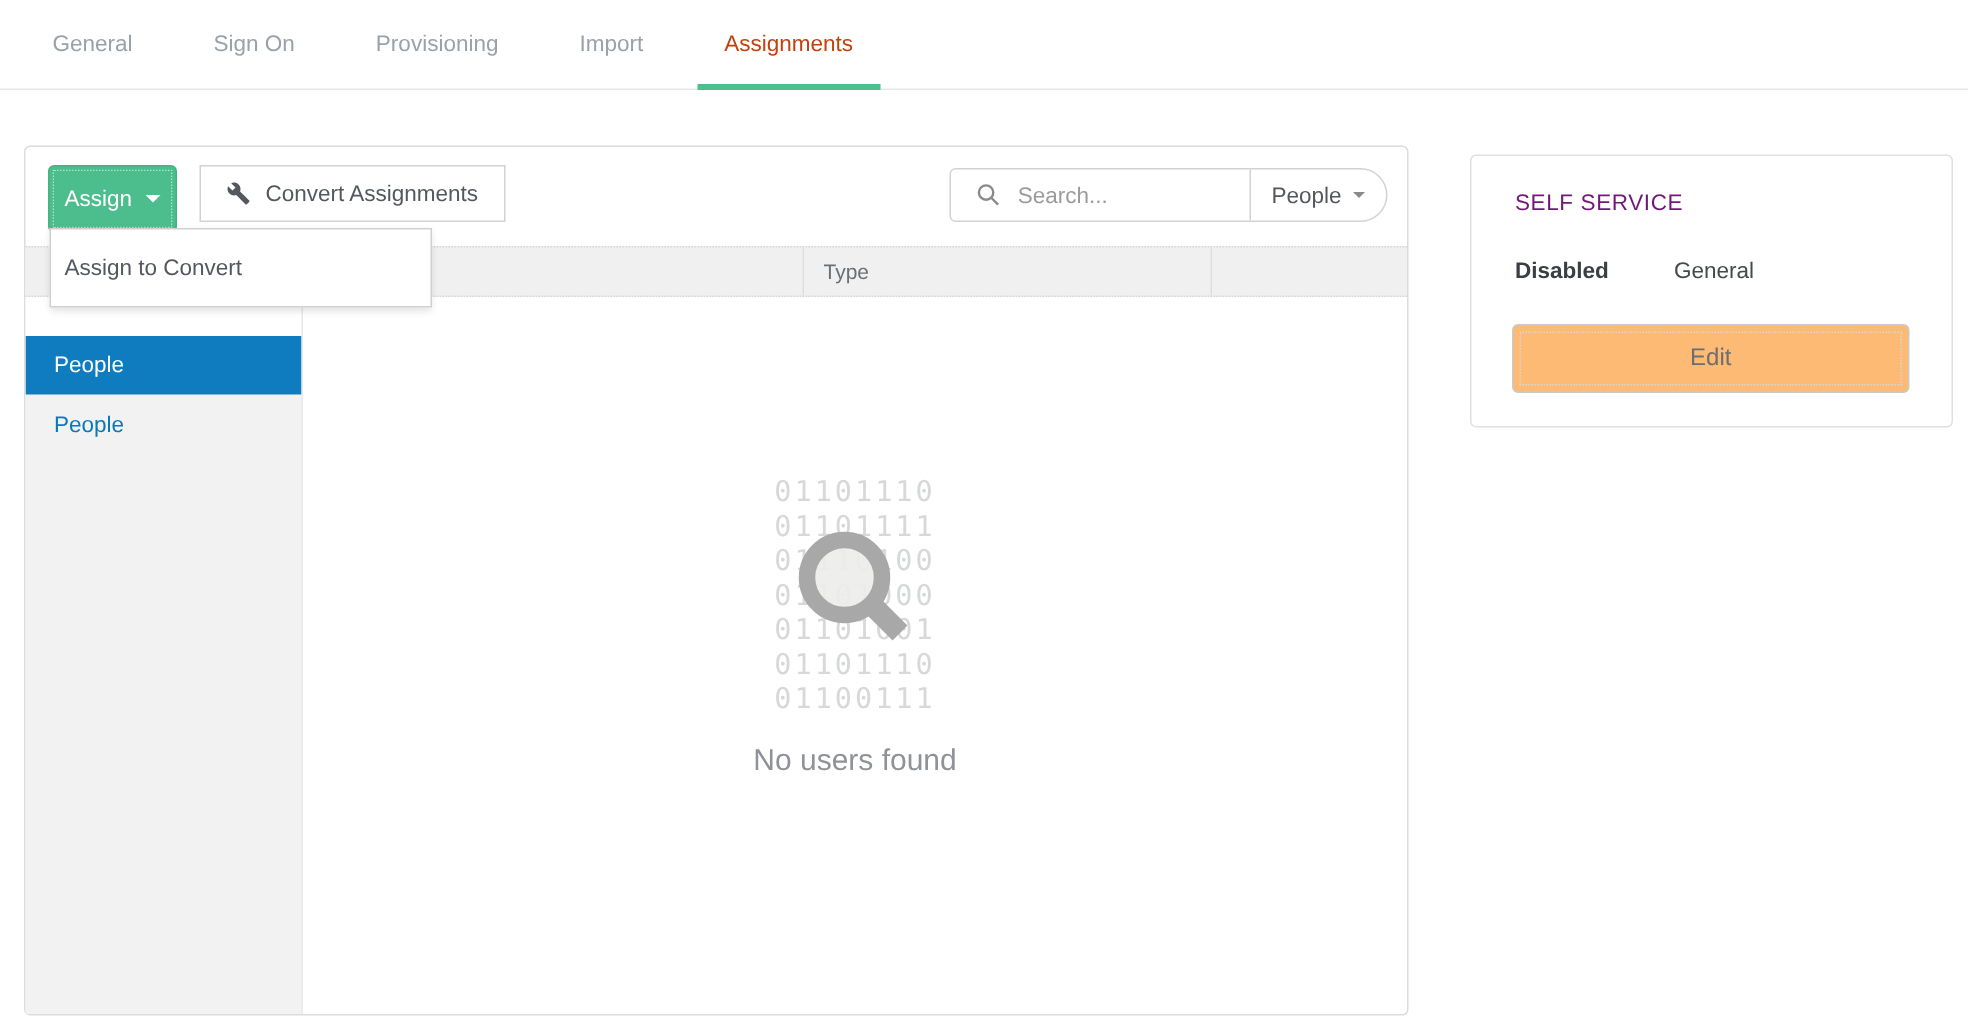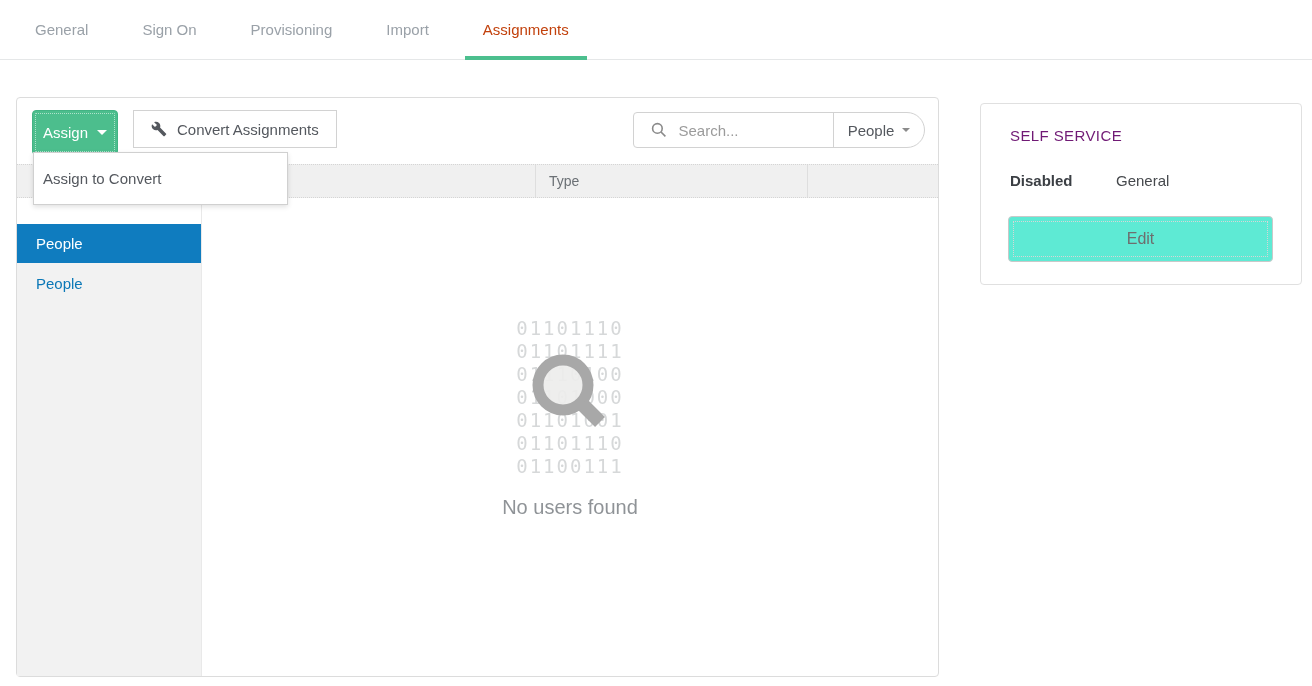--- a/index.html
+++ b/index.html
@@ -72,21 +72,21 @@
 
   
   .panel { position:absolute; left:980px; top:103px; width:322px; height:182px;
     border:1px solid #e0e0e0; border-radius:4px; background:#fff; }
   .panel-title { position:absolute; left:29px; top:23px; font-size:15px;
     color:#701a75; letter-spacing:.4px; }
   .panel-label { position:absolute; left:29px; top:68px; font-size:15px;
     font-weight:bold; color:#3b3f44; }
   .panel-value { position:absolute; left:135px; top:68px; font-size:15px; color:#46494d; }
   .btn-edit { position:absolute; left:27px; top:112px; width:265px; height:46px;
-    background:#5eead4; border:1px solid #c9c9c9; border-radius:4px; color:#6e6e6e;
+    background:#fdba74; border:1px solid #c9c9c9; border-radius:4px; color:#6e6e6e;
     font-size:16px; cursor:pointer; outline:1px dotted #d6d6d6; outline-offset:-6px;
     font-family:"Liberation Sans", sans-serif; }
 </style>
 </head>
 <body>
 
 <div class="tabbar">
   <div class="tab">General</div>
   <div class="tab">Sign On</div>
   <div class="tab">Provisioning</div>

